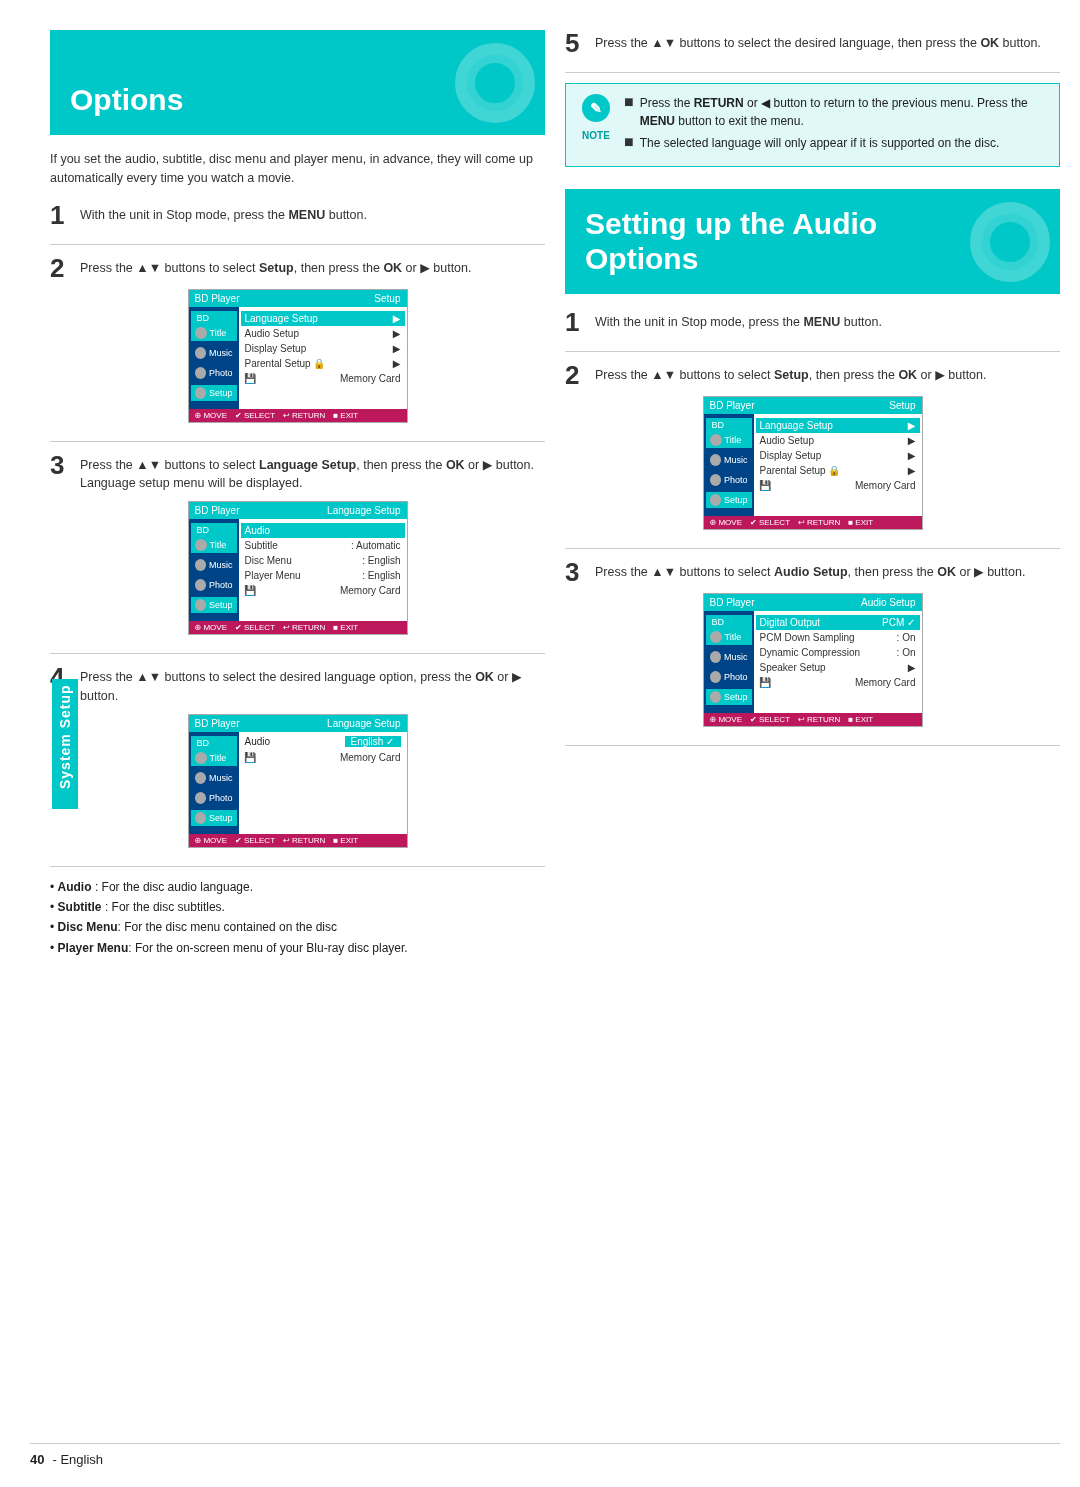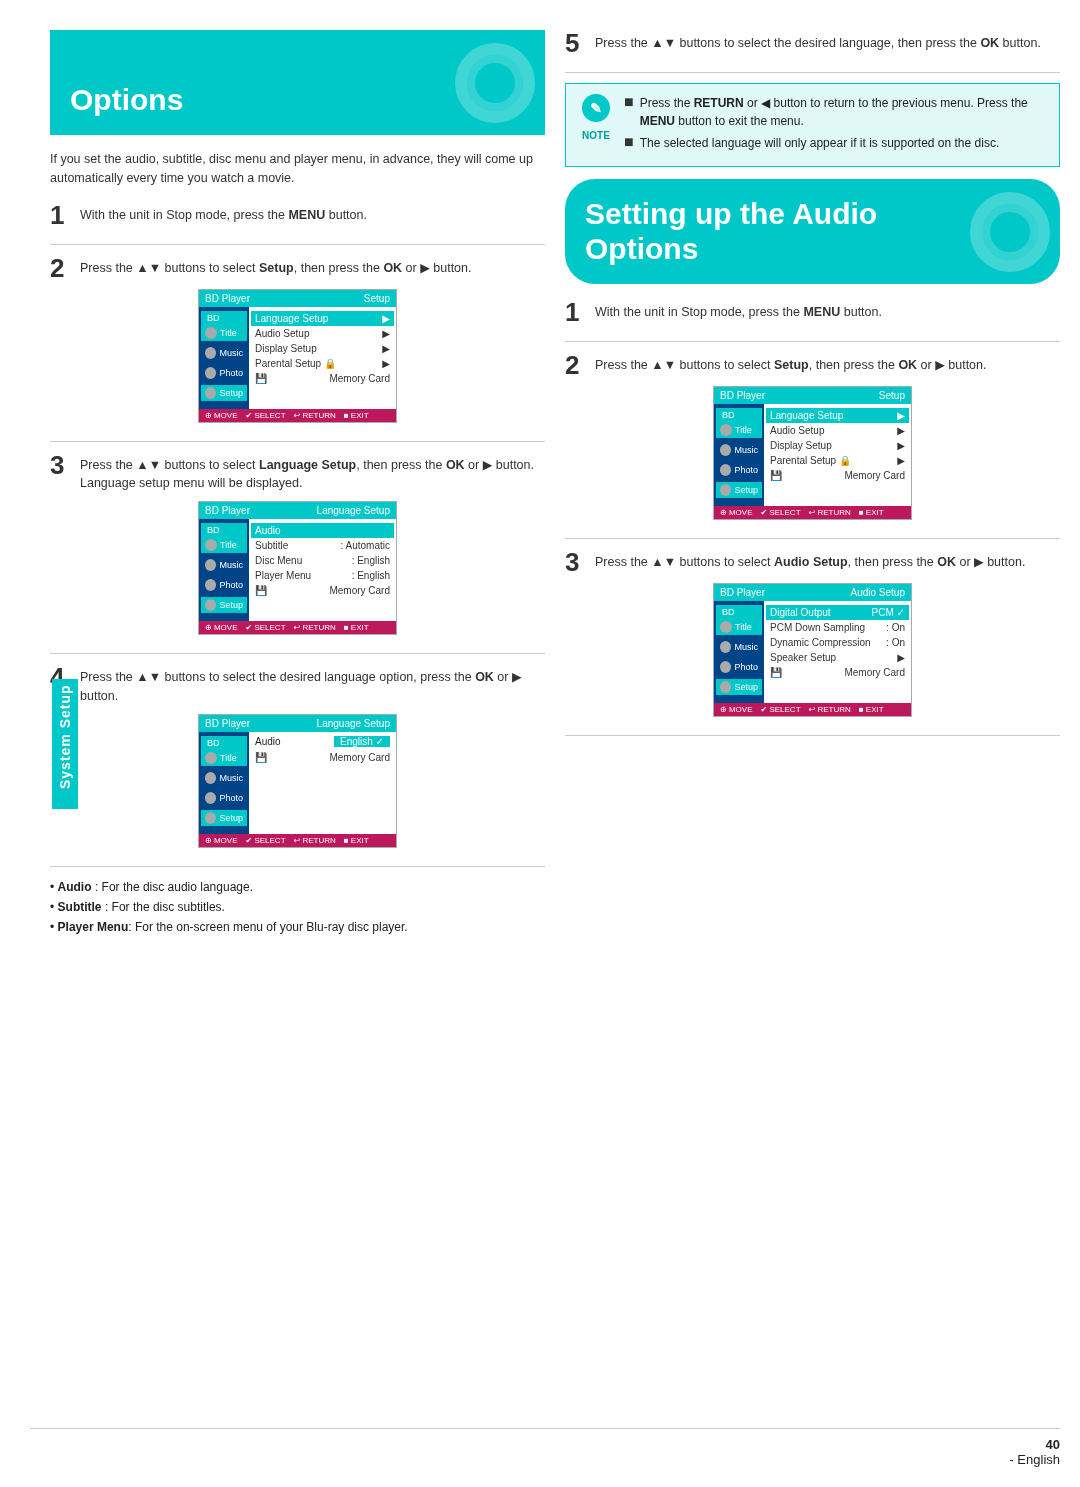--- a/index.html
+++ b/index.html
@@ -134,21 +134,21 @@
     }
 
     .step-text strong {
       font-weight: bold;
     }
 
     
     .bd-menu {
       border: 1px solid #aaa;
       font-size: 10px;
-      width: 199px;
+      width: 220px;
       margin: 8px auto;
       background: #fff;
     }
 
     .bd-menu-header {
       background: #00c8c8;
       color: #fff;
       padding: 3px 6px;
       display: flex;
       justify-content: space-between;
@@ -267,21 +267,20 @@
     
     .page-footer {
       position: absolute;
       bottom: 20px;
       left: 30px;
       right: 20px;
       display: flex;
       align-items: flex-end;
       border-top: 1px solid #ccc;
       padding-top: 8px;
-      flex-direction: column;
     }
 
     .page-number {
       font-size: 13px;
       font-weight: bold;
     }
 
     .page-lang {
       font-size: 13px;
       margin-left: 8px;
@@ -520,20 +519,21 @@
             <span>✔ SELECT</span>
             <span>↩ RETURN</span>
             <span>■ EXIT</span>
           </div>
         </div>
       </div>
 
       <div class="bullet-list">
         <p>• <strong>Audio</strong> : For the disc audio language.</p>
         <p>• <strong>Subtitle</strong> : For the disc subtitles.</p>
+        <p>• <strong>Disc Menu</strong>: For the disc menu contained on the disc</p>
         <p>• <strong>Player Menu</strong>: For the on-screen menu of your Blu-ray disc player.</p>
       </div>
 
       <div class="page-footer">
         <span class="page-number">40</span>
         <span class="page-lang">- English</span>
       </div>
 
     </div>
 
@@ -560,21 +560,21 @@
             <span class="note-bullet">■</span>
             <span>Press the <strong>RETURN</strong> or ◀ button to return to the previous menu. Press the <strong>MENU</strong> button to exit the menu.</span>
           </div>
           <div class="note-item">
             <span class="note-bullet">■</span>
             <span>The selected language will only appear if it is supported on the disc.</span>
           </div>
         </div>
       </div>
 
-      <div class="section-header" style="margin-top:12px;border-radius:30px;">
+      <div class="section-header" style="margin-top:22px;">
         <h1>
           <span>Setting up the Audio</span><br>
           <span>Options</span>
         </h1>
         <div class="circle-decoration"></div>
       </div>
 
 
       <div class="step">
         <div class="step-header">

